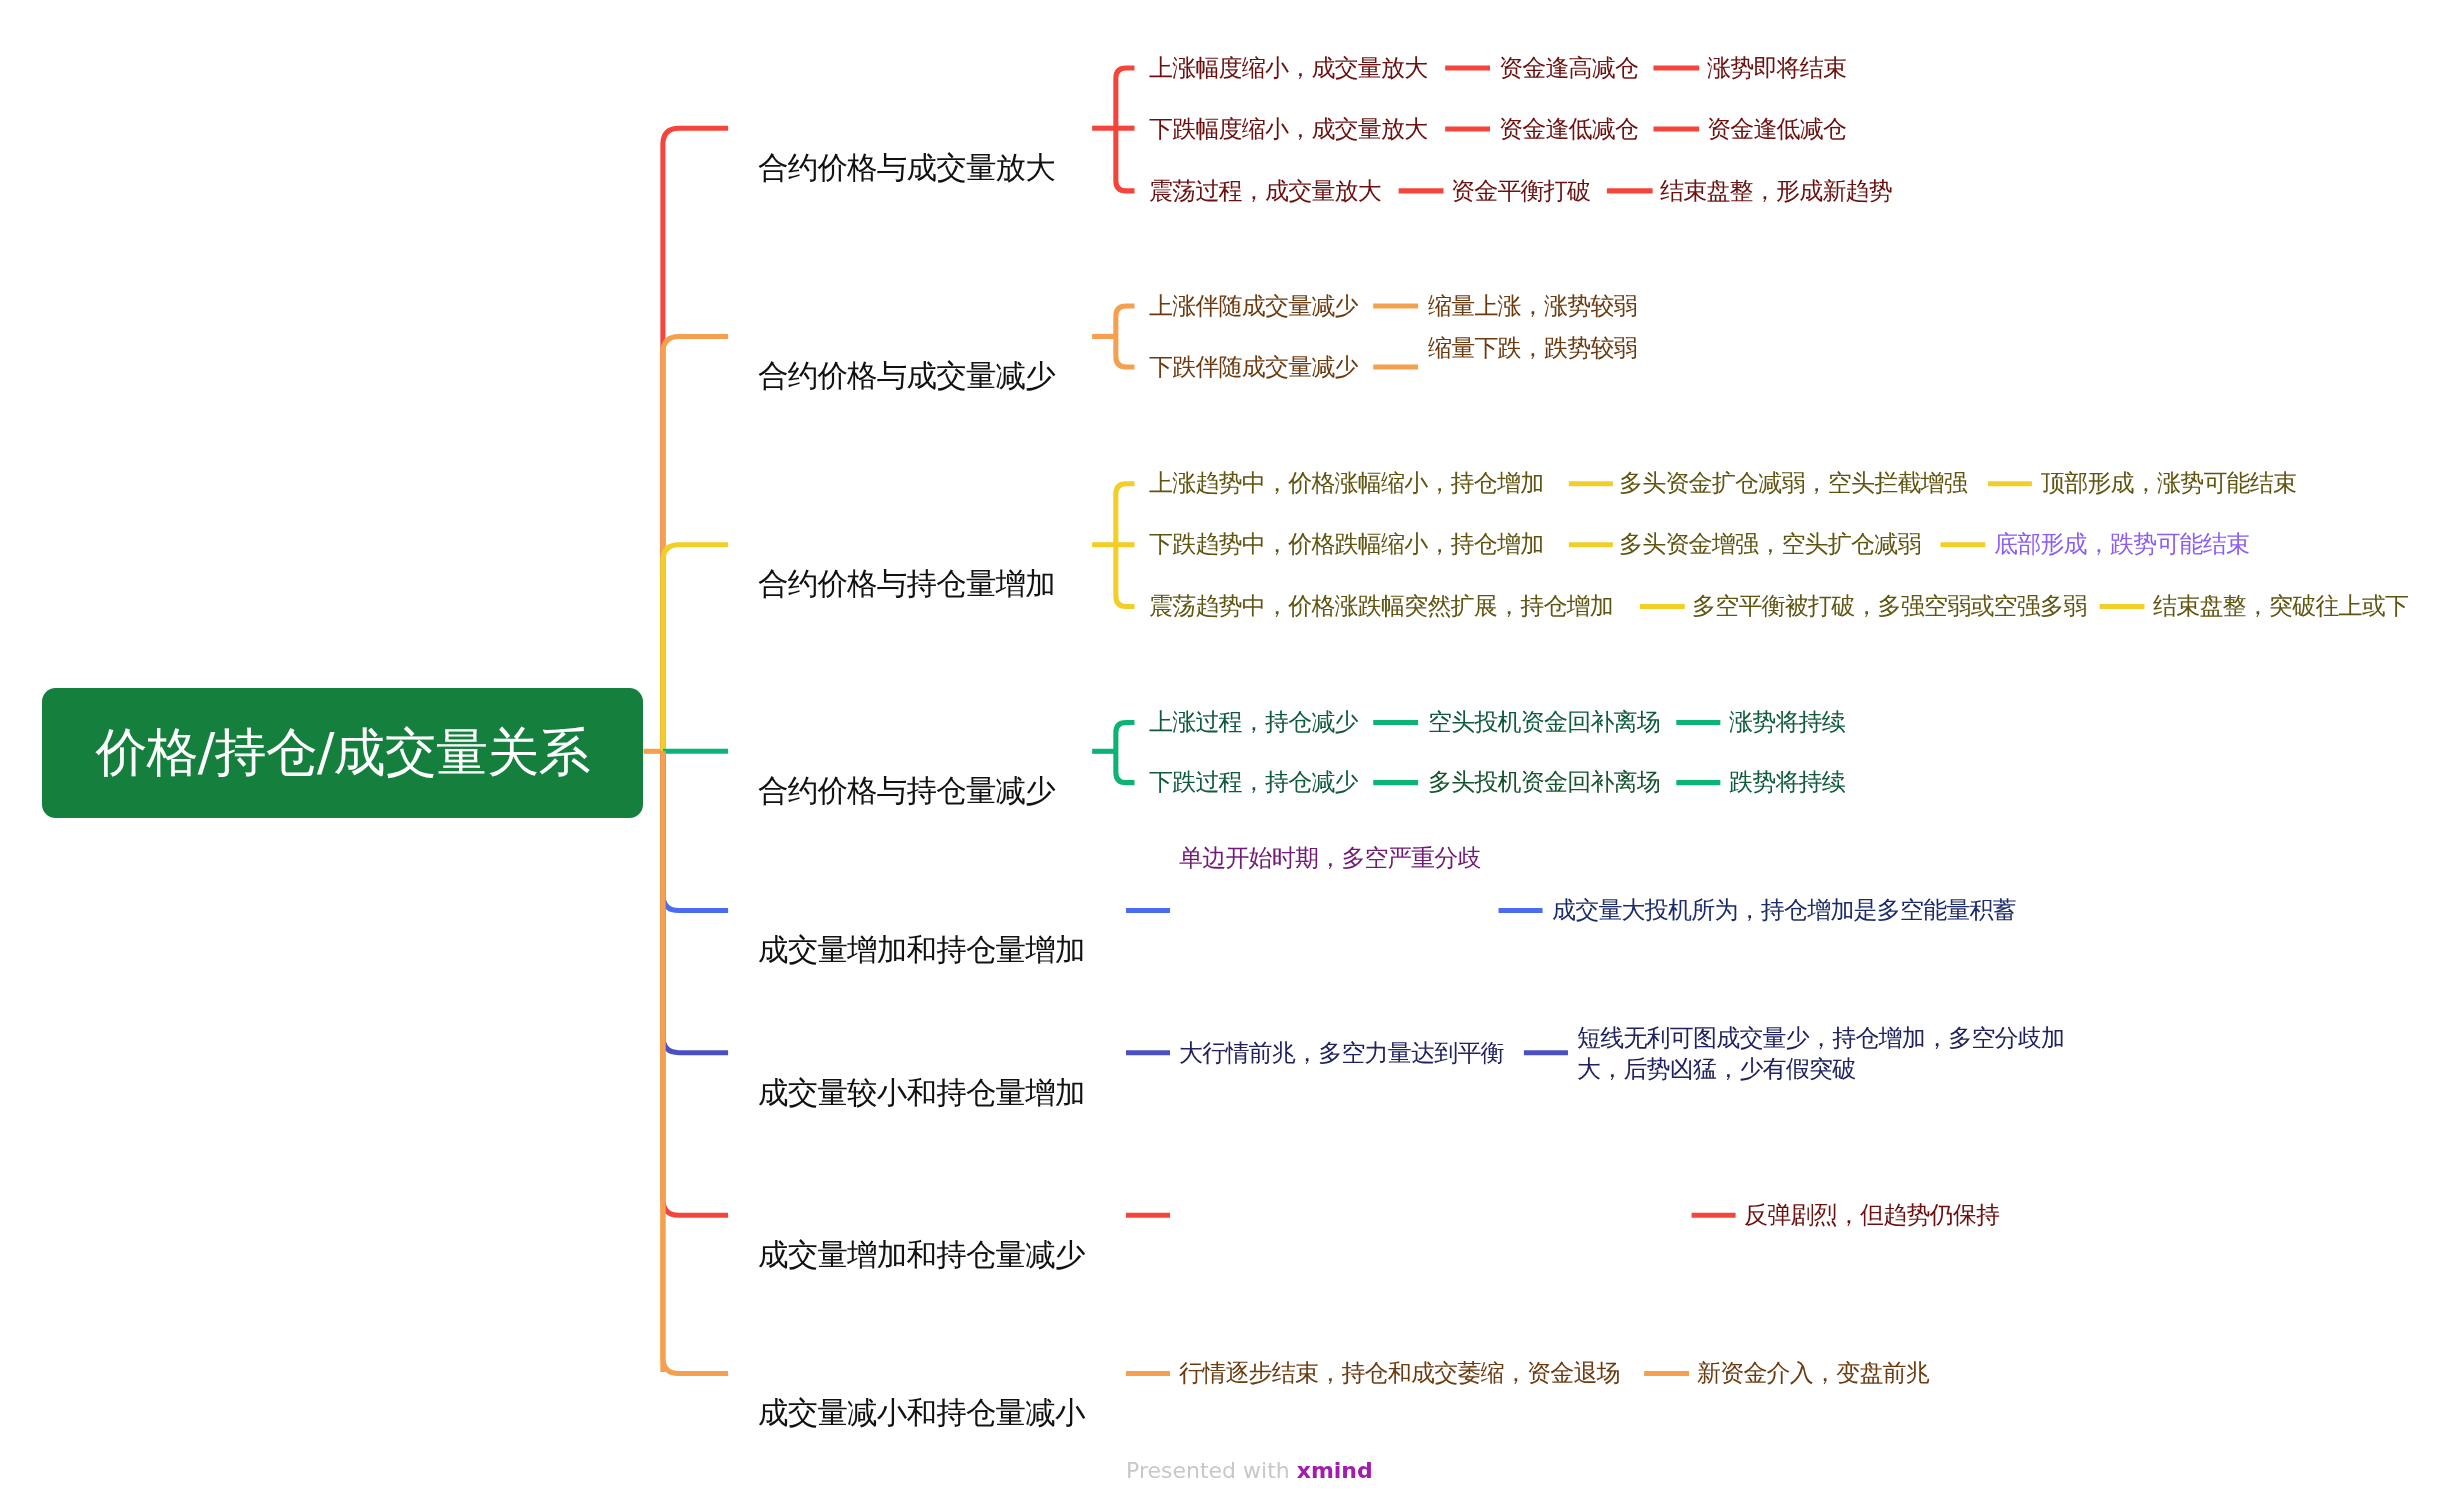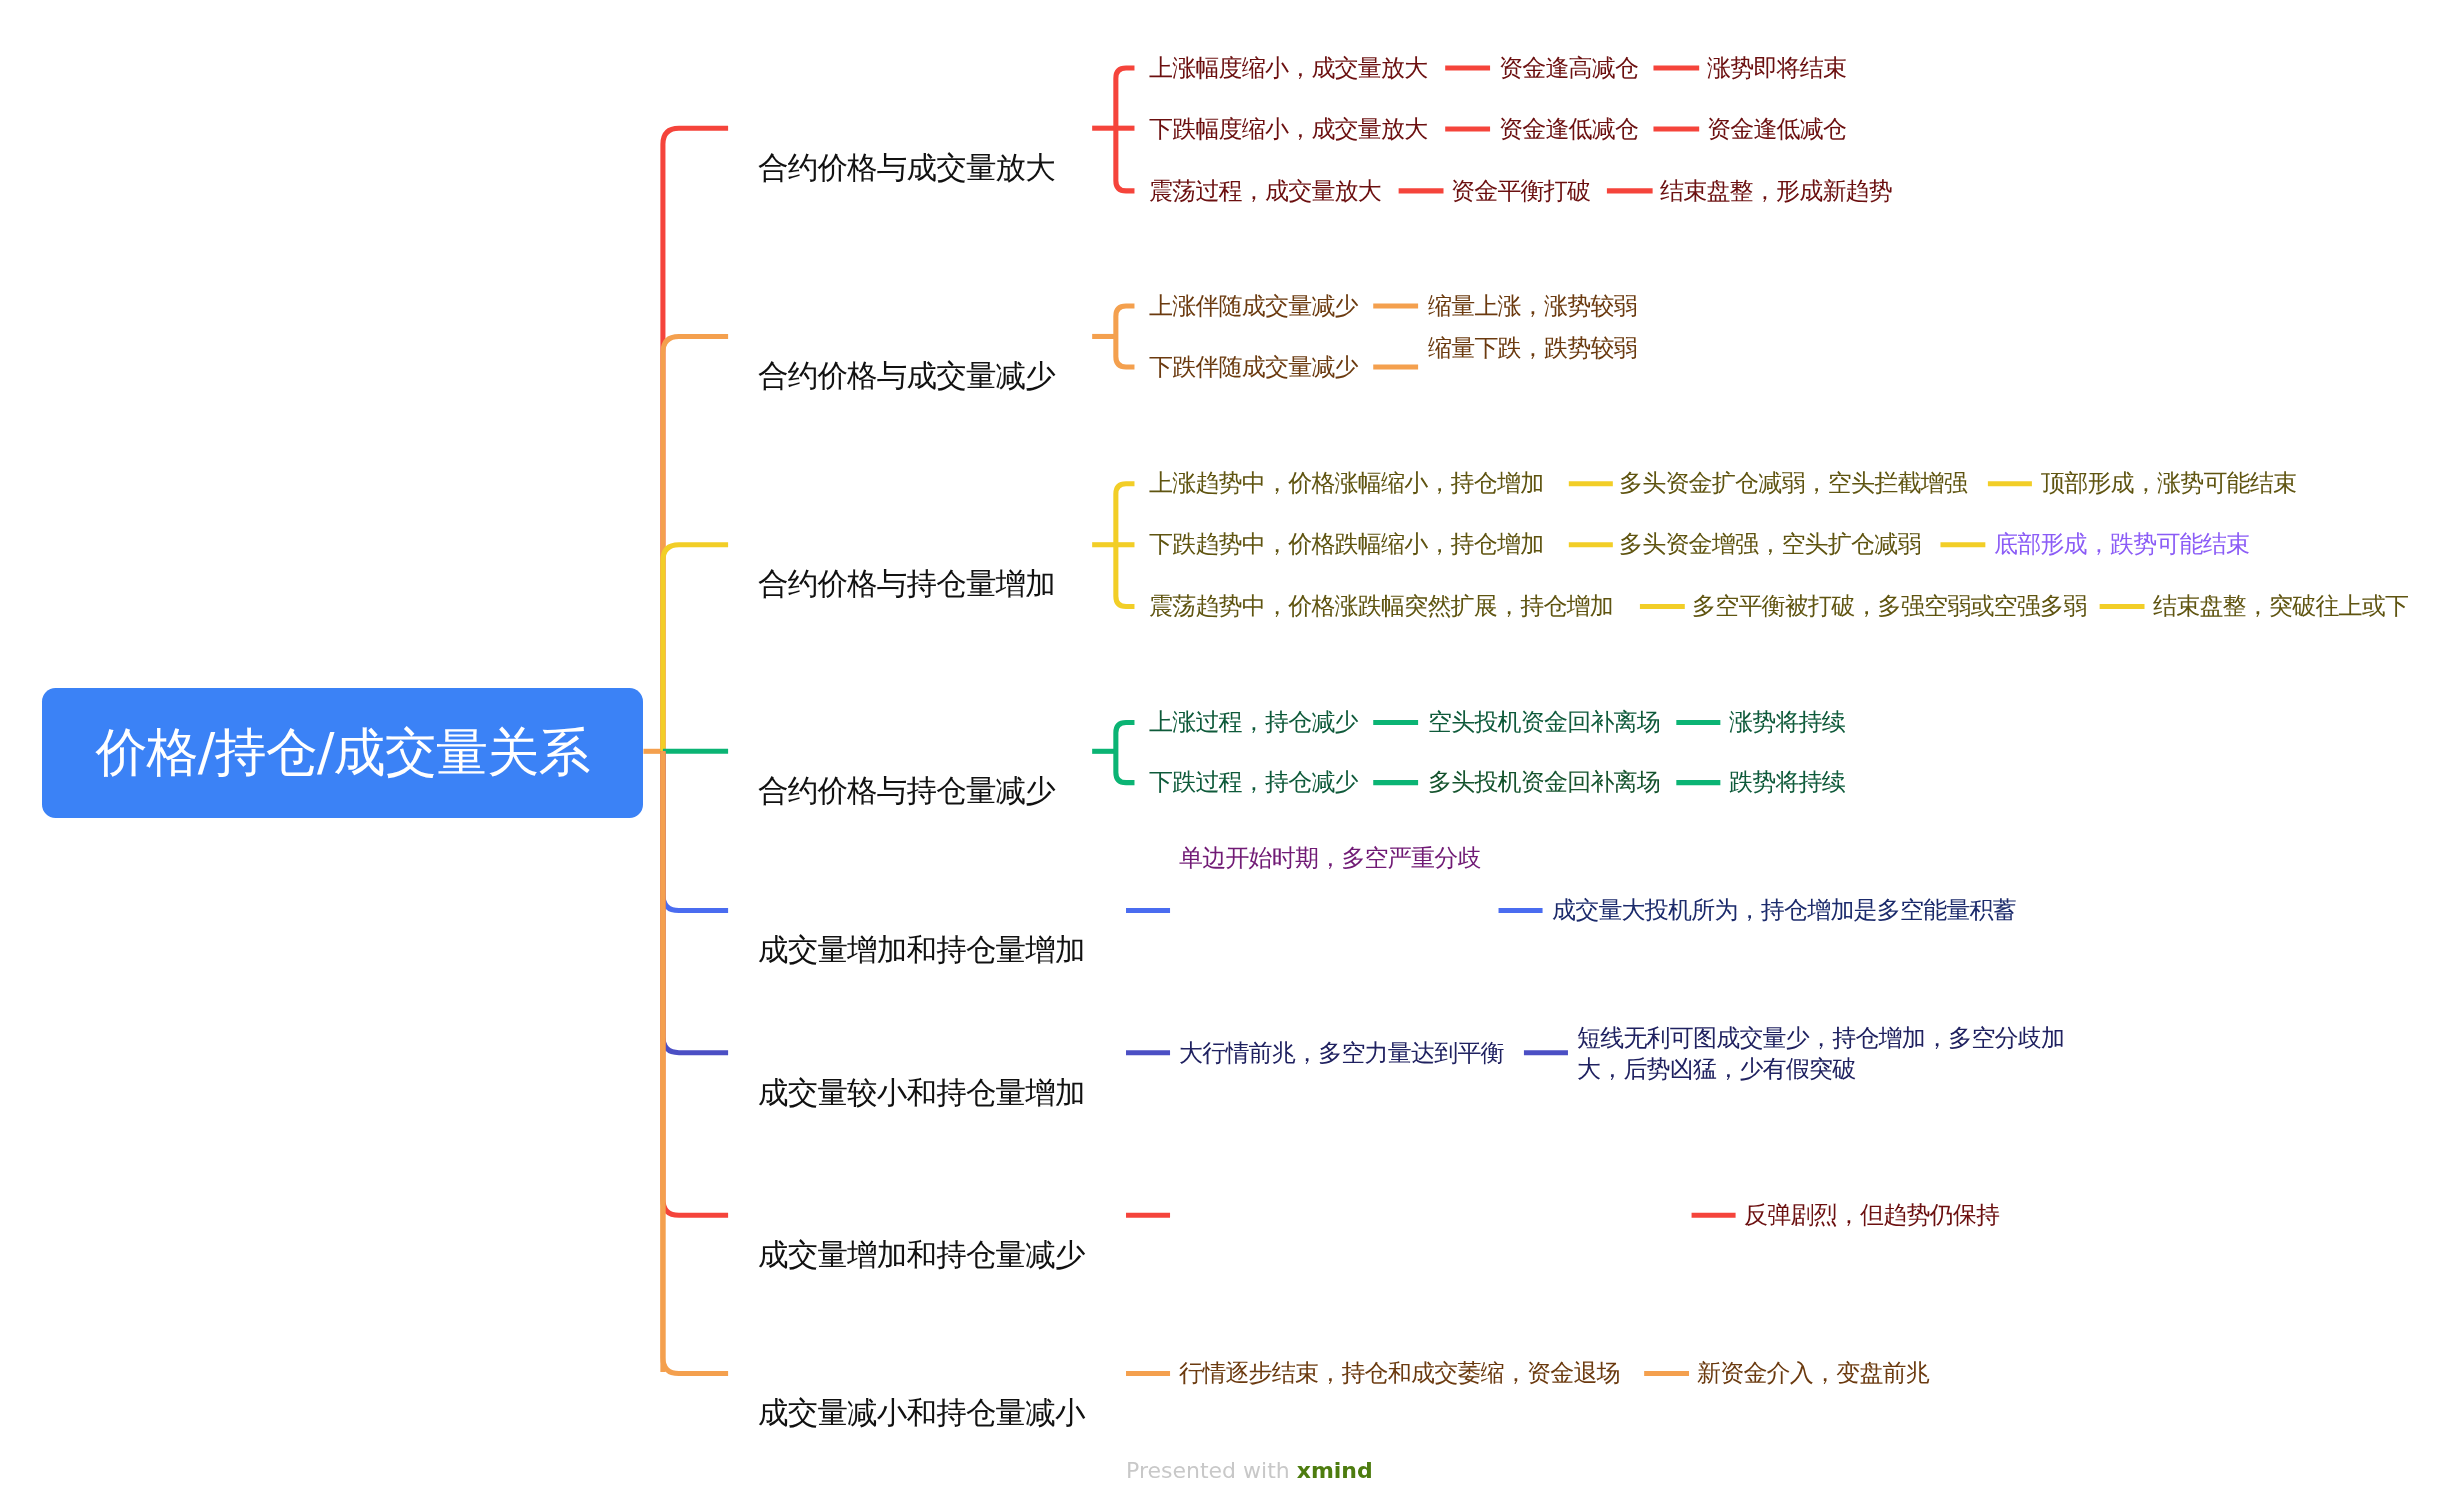--- a/index.html
+++ b/index.html
@@ -1,30 +1,30 @@
 <!DOCTYPE html>
 <html style="font-size:13.5px"><head>
 <meta charset="utf-8">
 <style>
   html, body { margin: 0; padding: 0; background: #ffffff; }
   body { width: 2462px; height: 1506px; position: relative; overflow: hidden;
          font-family: "DejaVu Sans", "Liberation Sans", sans-serif; }
   #canvas { position: absolute; left: 0; top: 0; width: 2462px; height: 1506px; }
   svg.lines { position: absolute; left: 0; top: 0; width: 2462px; height: 1506px; }
   .root { position: absolute; left: 42px; top: 688px; width: 601px; height: 130px;
-          background: #3b82f6; border-radius: 13.5px; color: #ffffff;
+          background: #15803d; border-radius: 13.5px; color: #ffffff;
           display: flex; align-items: center; justify-content: center;
           font-size: 52px; letter-spacing: -0.8px; }
   .branch { position: absolute; left: 758px; font-size: 30.5px; color: #111111;
             white-space: nowrap; transform: translateY(-50%); letter-spacing: -0.8px; margin-top: 40px; }
   .leaf { position: absolute; font-size: 24px; white-space: nowrap;
           transform: translateY(-50%); letter-spacing: -0.8px; line-height: 30.5px; }
   .leaf.multi { white-space: pre-line; }
   .footer { position: absolute; left: 1126px; top: 1458px; font-size: 22px; color: #c8c8c8; }
-  .footer b { font-weight: bold; color: #4d7c0f; }
+  .footer b { font-weight: bold; color: #a21caf; }
 </style>
 </head>
 <body>
 
 <div id="canvas">
   <svg class="lines" xmlns="http://www.w3.org/2000/svg" viewBox="0 0 2908 1778" width="2462" height="1506">
 
     <line x1="760" y1="887" x2="783" y2="887" stroke="#F4A04E" stroke-width="6"></line>
 
     <path d="M783 887 L783 170 Q783 151 802 151 L860 151" fill="none" stroke="#F5443B" stroke-width="6"></path>

